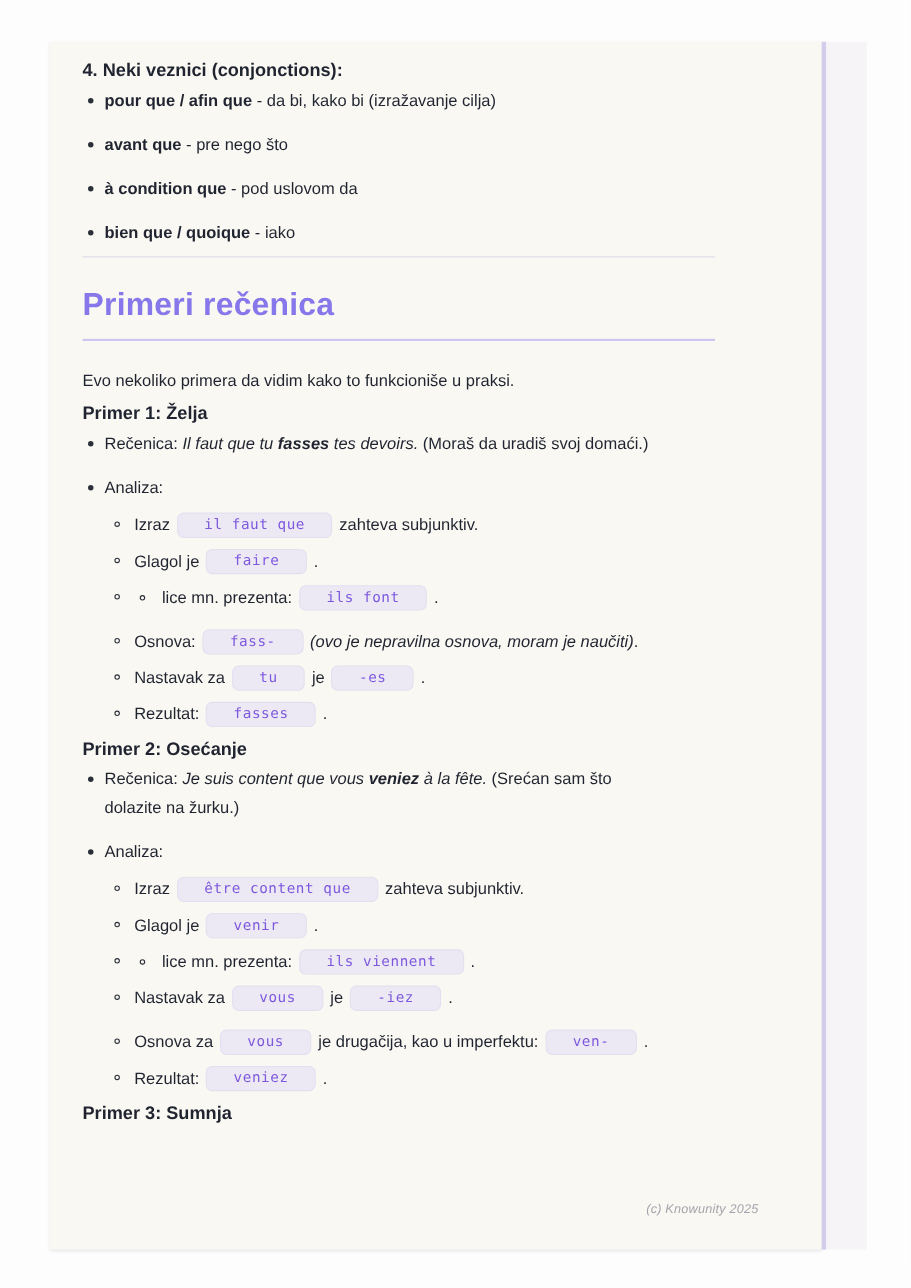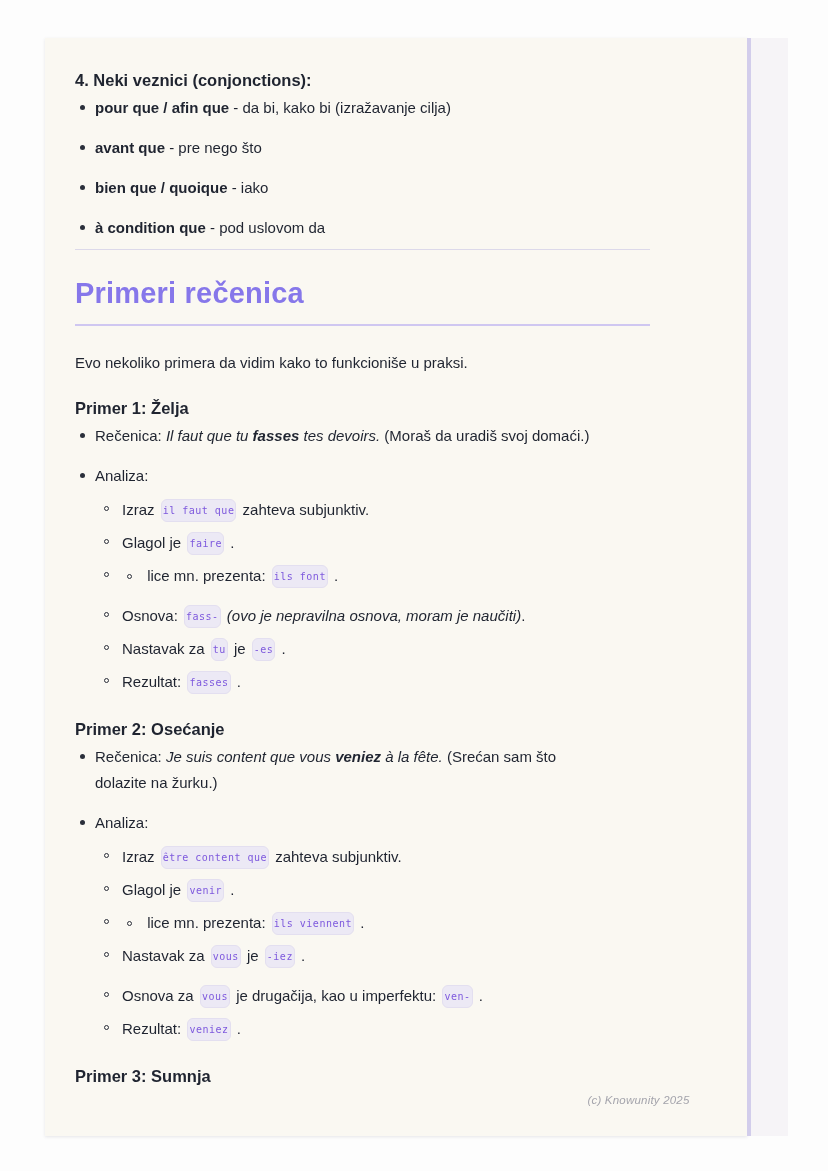--- a/index.html
+++ b/index.html
@@ -44,21 +44,21 @@
     width:37px;height:1098px;
     background:var(--strip-bg);z-index:1;
   }
   .doc-footer{
     position:absolute;left:487px;top:1094px;width:303px;
     text-align:center;font-size:11.5px;letter-spacing:.2px;
     color:var(--footer-text);z-index:5;font-style:italic;
   }
   
   .doc h3{
-    margin:24px 0 0;font-size:16.5px;line-height:21px;font-weight:700;color:var(--text);
+    margin:8px 0 0;font-size:16.5px;line-height:21px;font-weight:700;color:var(--text);
   }
   .doc h1{
     margin:24px 0 0;font-size:29px;line-height:38px;font-weight:700;
     color:var(--accent);letter-spacing:.2px;
     padding-bottom:12px;border-bottom:2px solid var(--underline);
   }
   .doc p{
     margin:26px 0 0;font-size:15px;line-height:22px;
   }
   .doc hr{
@@ -89,45 +89,45 @@
     border:1.5px solid #2a2f3a;background:transparent;
   }
   
   .seg-r{font-style:normal;font-weight:400;}
   .seg-b{font-weight:700;}
   .seg-i{font-style:italic;}
   .seg-bi{font-style:italic;font-weight:700;}
   .seg-c{
     display:inline-block;
     font-family:"DejaVu Sans Mono", monospace;
-    font-size:10px;line-height:17px;letter-spacing:.5px;
+    font-size:13px;line-height:17px;letter-spacing:.5px;
     color:var(--chip-text);
     background:var(--chip-bg);
     border:1px solid var(--chip-border);
     border-radius:6px;
-    padding:2px 1px;margin:0 2px;
+    padding:2px 24px;margin:0 2px;
     vertical-align:1px;
   }
   .seg-o{
     display:inline-block;width:5px;height:5px;border-radius:50%;
     border:1.5px solid #2a2f3a;background:transparent;
     margin:0 11px 0 5px;vertical-align:2px;
   }
 </style>
 </head>
 <body>
 
 <div class="page-card">
   <div class="doc">
       <h3>4. Neki veznici (conjonctions):</h3>
       <ul class="lvl1">
         <li class="lvl1"><span class="marker m-disc"></span><span class="seg-b">pour que / afin que</span><span class="seg-r"> - da bi, kako bi (izražavanje cilja)</span></li>
         <li class="lvl1"><span class="marker m-disc"></span><span class="seg-b">avant que</span><span class="seg-r"> - pre nego što</span></li>
+        <li class="lvl1"><span class="marker m-disc"></span><span class="seg-b">à condition que</span><span class="seg-r"> - pod uslovom da</span></li>
         <li class="lvl1"><span class="marker m-disc"></span><span class="seg-b">bien que / quoique</span><span class="seg-r"> - iako</span></li>
-        <li class="lvl1"><span class="marker m-disc"></span><span class="seg-b">à condition que</span><span class="seg-r"> - pod uslovom da</span></li>
       </ul>
       <hr>
       <h1>Primeri rečenica</h1>
       <p>Evo nekoliko primera da vidim kako to funkcioniše u praksi.</p>
       <h3>Primer 1: Želja</h3>
       <ul class="lvl1">
         <li class="lvl1"><span class="marker m-disc"></span><span class="seg-r">Rečenica: </span><span class="seg-i">Il faut que tu </span><span class="seg-bi">fasses</span><span class="seg-i"> tes devoirs.</span><span class="seg-r"> (Moraš da uradiš svoj domaći.)</span></li>
         <li class="lvl1"><span class="marker m-disc"></span><span class="seg-r">Analiza:</span><ul class="lvl2">
             <li class="lvl2"><span class="marker m-circle"></span><span class="seg-r">Izraz </span><span class="seg-c">il faut que</span><span class="seg-r"> zahteva subjunktiv.</span></li>
             <li class="lvl2"><span class="marker m-circle"></span><span class="seg-r">Glagol je </span><span class="seg-c">faire</span><span class="seg-r"> .</span></li>

